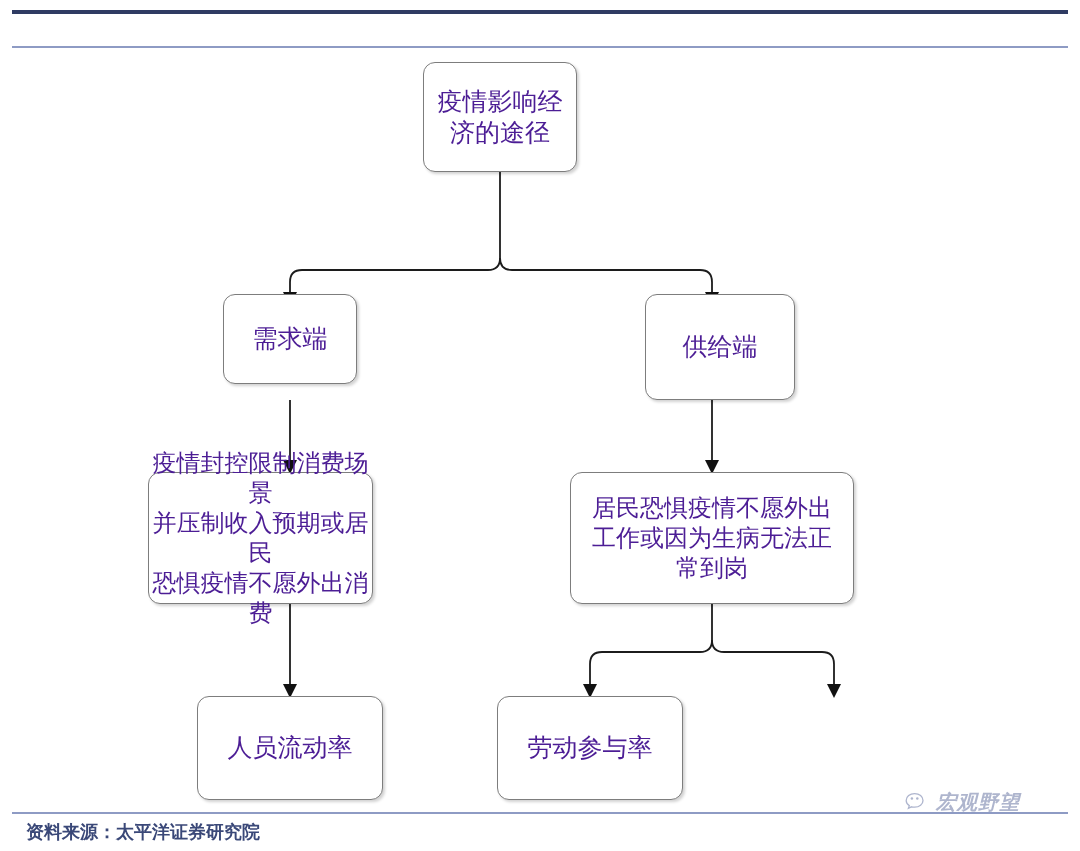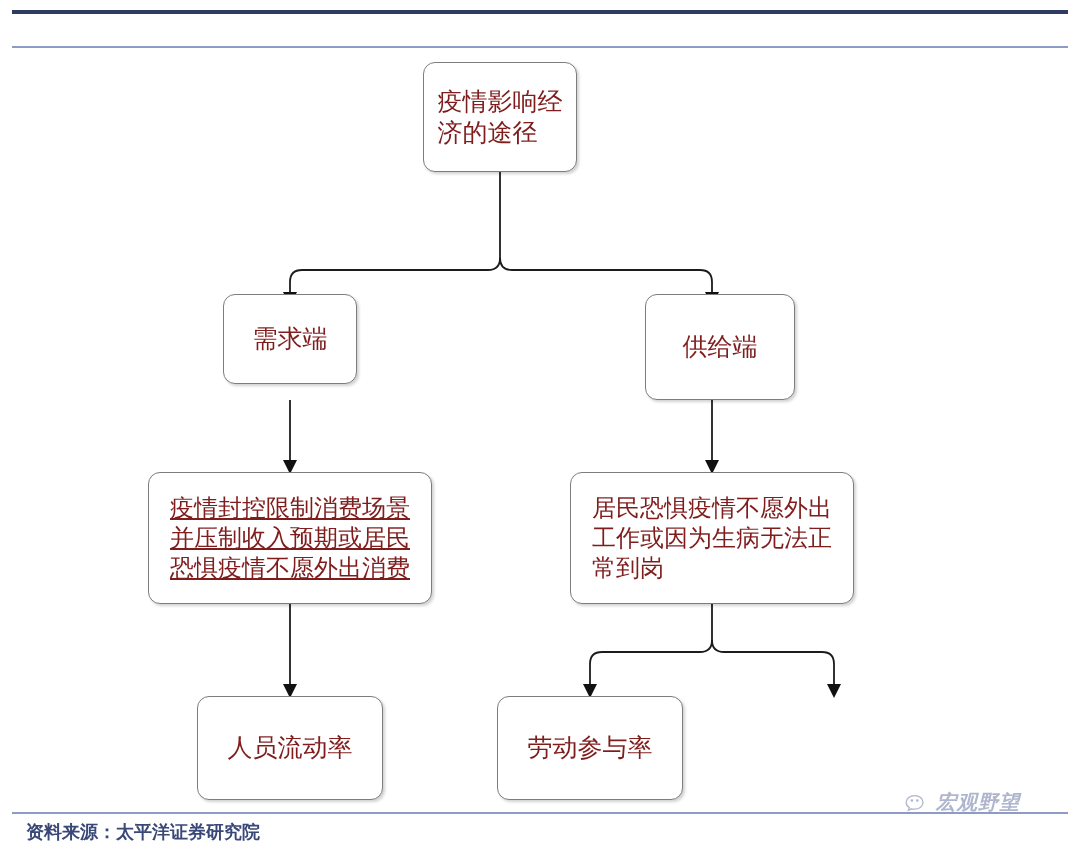--- a/index.html
+++ b/index.html
@@ -66,21 +66,21 @@
     color: #3a4878;
     white-space: nowrap;
   }
 
   
   .watermark {
     position: absolute;
     left: 905px;
     top: 789px;
     display: flex;
-    align-items: flex-end;
+    align-items: center;
     gap: 5px;
     opacity: 0.62;
     pointer-events: none;
   }
   .wm-icon {
     width: 26px;
     height: 22px;
     position: relative;
   }
   .wm-text {
@@ -96,21 +96,22 @@
   
   .node {
     position: absolute;
     box-sizing: border-box;
     background: #ffffff;
     border: 1.6px solid #7d7d7d;
     border-radius: 12px;
     display: flex;
     align-items: center;
     justify-content: center;
-    color: #7f1d1d;
+    text-align: center;
+    color: #4c1d95;
     box-shadow: 2px 2px 3px rgba(0,0,0,0.18);
   }
   .node .label {
     display: block;
     line-height: 1.25;
     white-space: pre-line;
   }
   .node-root   { font-size: 25px; }
   .node-mid    { font-size: 25px; }
   .node-detail { font-size: 24px; }
@@ -166,21 +167,21 @@
   </div>
 
   <div class="node node-mid" style="left:223px; top:294px; width:134px; height:90px;">
     <span class="label">需求端</span>
   </div>
 
   <div class="node node-mid" style="left:645px; top:294px; width:150px; height:106px;">
     <span class="label">供给端</span>
   </div>
 
-  <div class="node node-detail" style="left:148px; top:472px; width:284px; height:132px;text-decoration:underline;">
+  <div class="node node-detail" style="left:148px; top:472px; width:225px; height:132px;">
     <span class="label">疫情封控限制消费场景
 并压制收入预期或居民
 恐惧疫情不愿外出消费</span>
   </div>
 
   <div class="node node-detail" style="left:570px; top:472px; width:284px; height:132px;">
     <span class="label">居民恐惧疫情不愿外出
 工作或因为生病无法正
 常到岗</span>
   </div>

